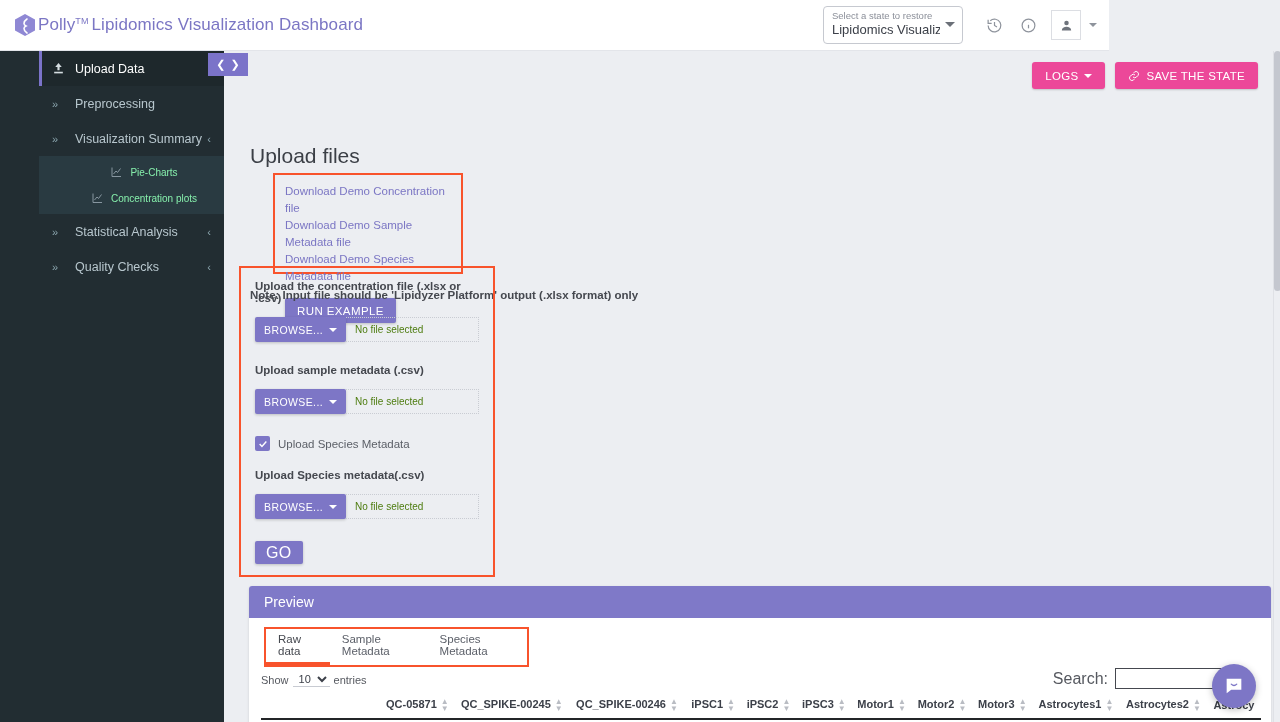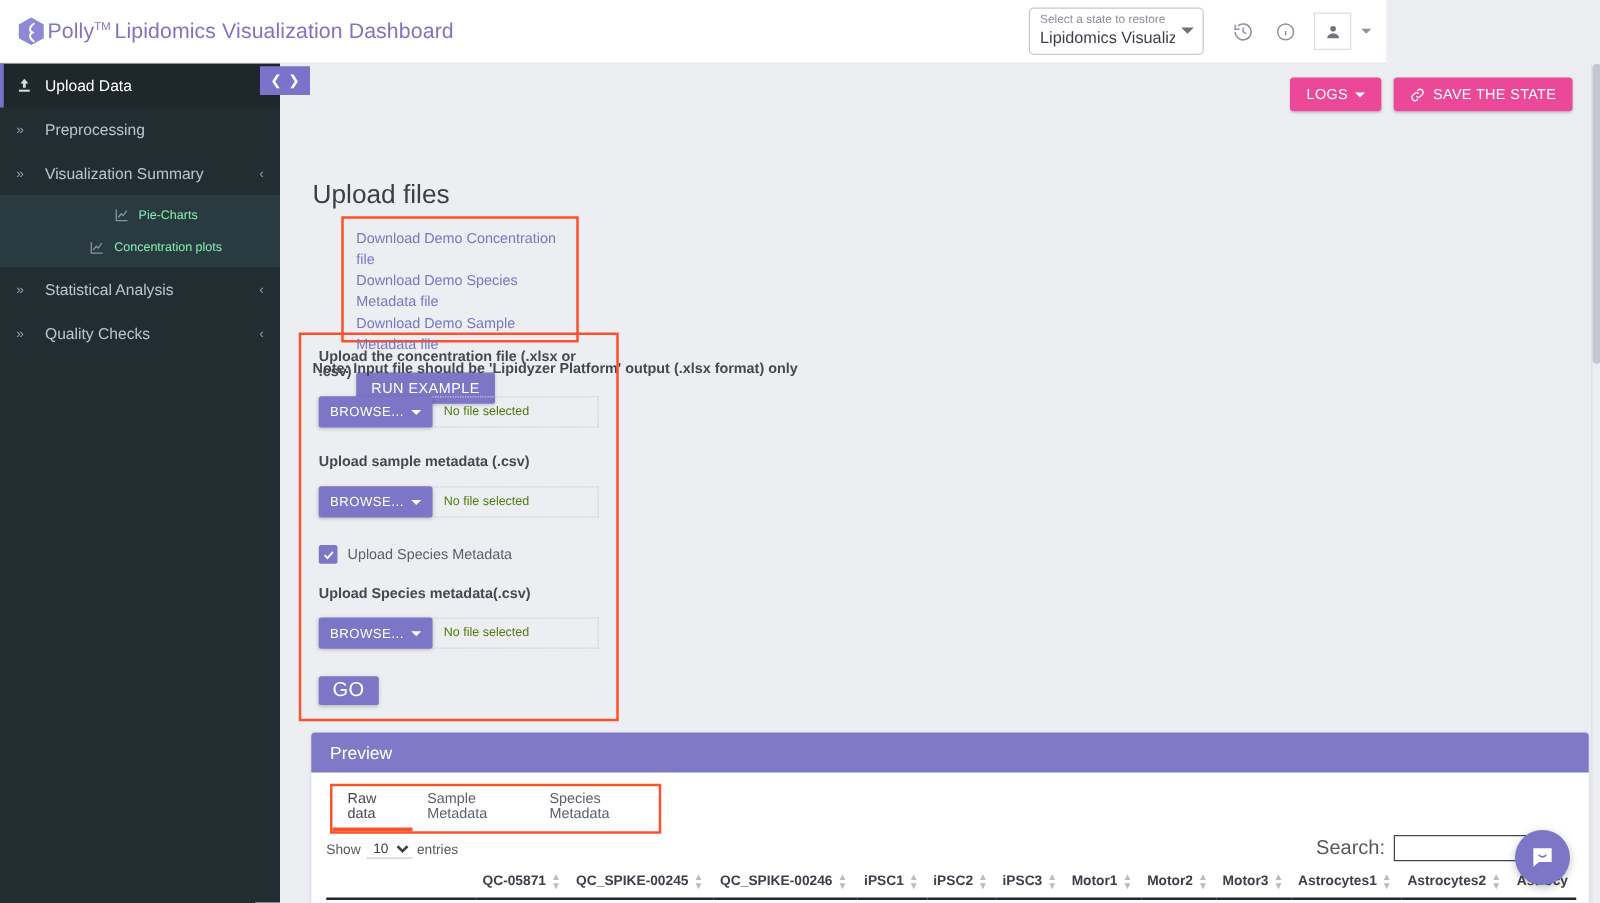--- a/index.html
+++ b/index.html
@@ -56,20 +56,21 @@
     width: 0; height: 0; border-left: 4px solid transparent;
     border-right: 4px solid transparent; border-top: 4px solid #8e939c;
     margin-left: 8px; margin-right: 2px;
   }
 
   
   .sidebar {
     position: absolute; top: 51px; left: 0;
     width: 224px; height: 671px;
     background: #222d32;
+    padding-left: 39px;
   }
   .nav-item {
     height: 35px; display: flex; align-items: center;
     padding-left: 13px; color: #b8c7ce; font-size: 12.5px;
     position: relative;
   }
   .nav-item.active {
     background: #1e282c; color: #ffffff;
     border-left: 3px solid #7b73c9; padding-left: 10px;
   }
@@ -391,22 +392,22 @@
         </svg>
       </span>
       <span>SAVE THE STATE</span>
     </button>
   </div>
 
   <div class="page-title">Upload files</div>
 
   <div class="demo-box">
     <a class="demo-link">Download Demo Concentration file</a>
+    <a class="demo-link">Download Demo Sample Metadata file</a>
     <a class="demo-link">Download Demo Species Metadata file</a>
-    <a class="demo-link">Download Demo Sample Metadata file</a>
     <button class="run-example">RUN EXAMPLE</button>
   </div>
 
   <div class="note">Note: Input file should be 'Lipidyzer Platform' output (.xlsx format) only</div>
 
   <div class="upload-box">
 
     <div class="field-label">Upload the concentration file (.xlsx or .csv)</div>
     <div class="file-row">
       <button class="browse-btn">

